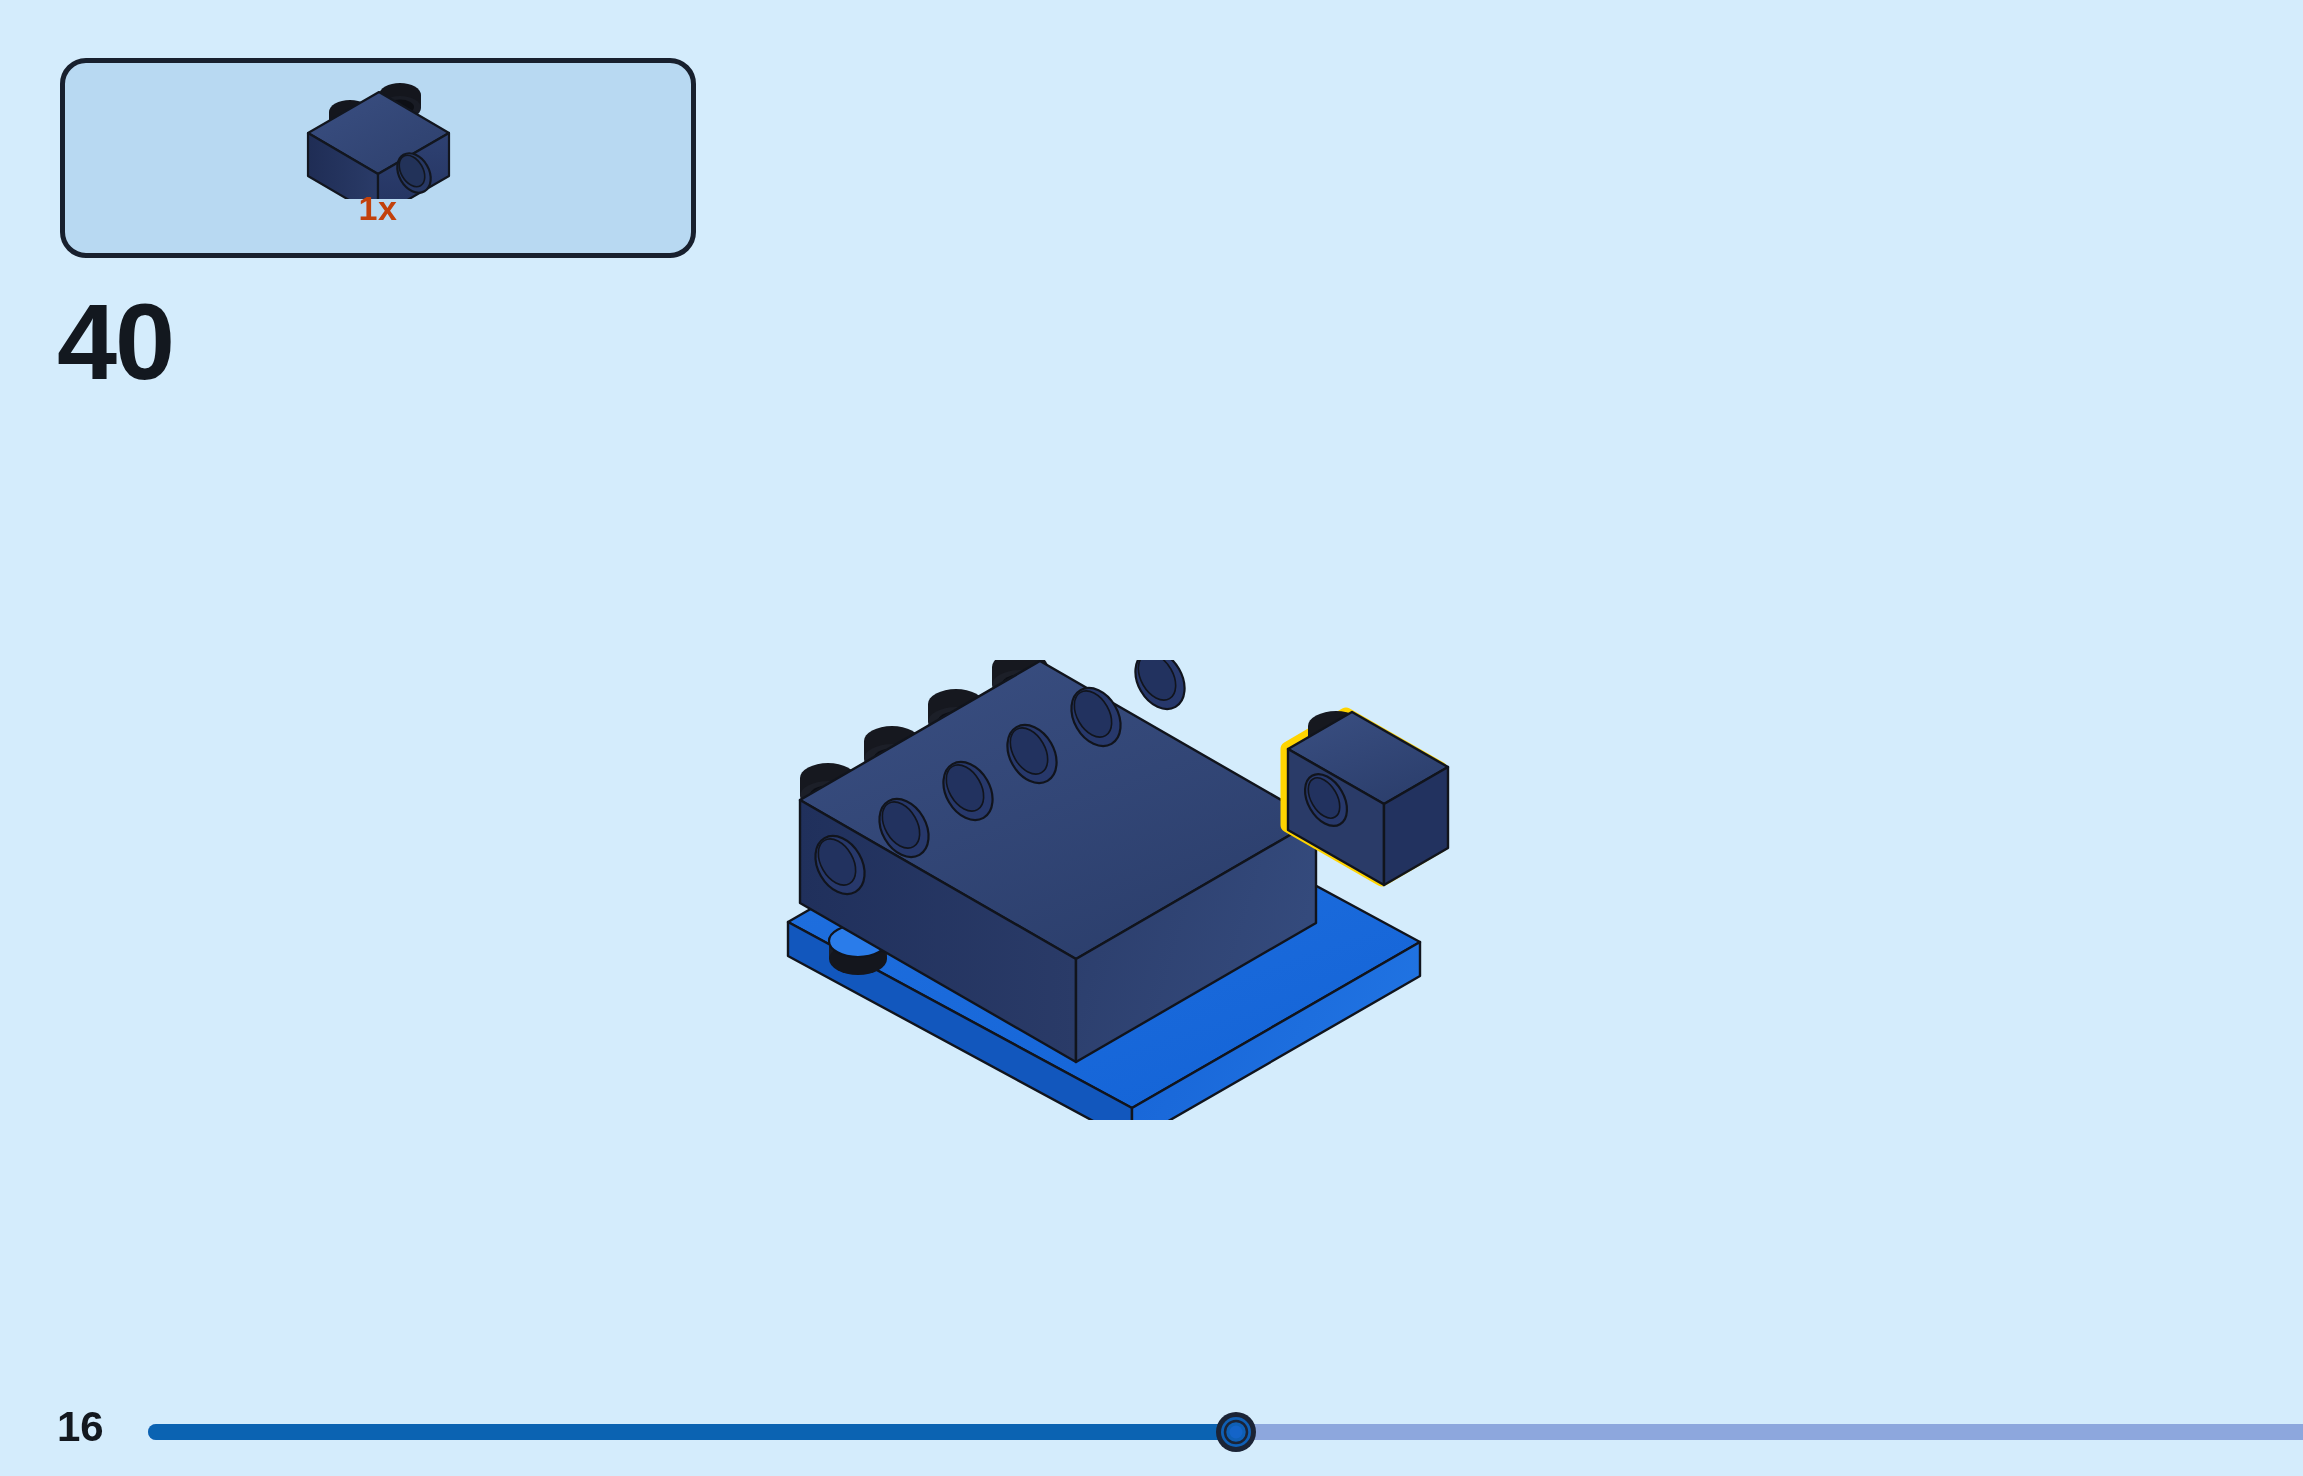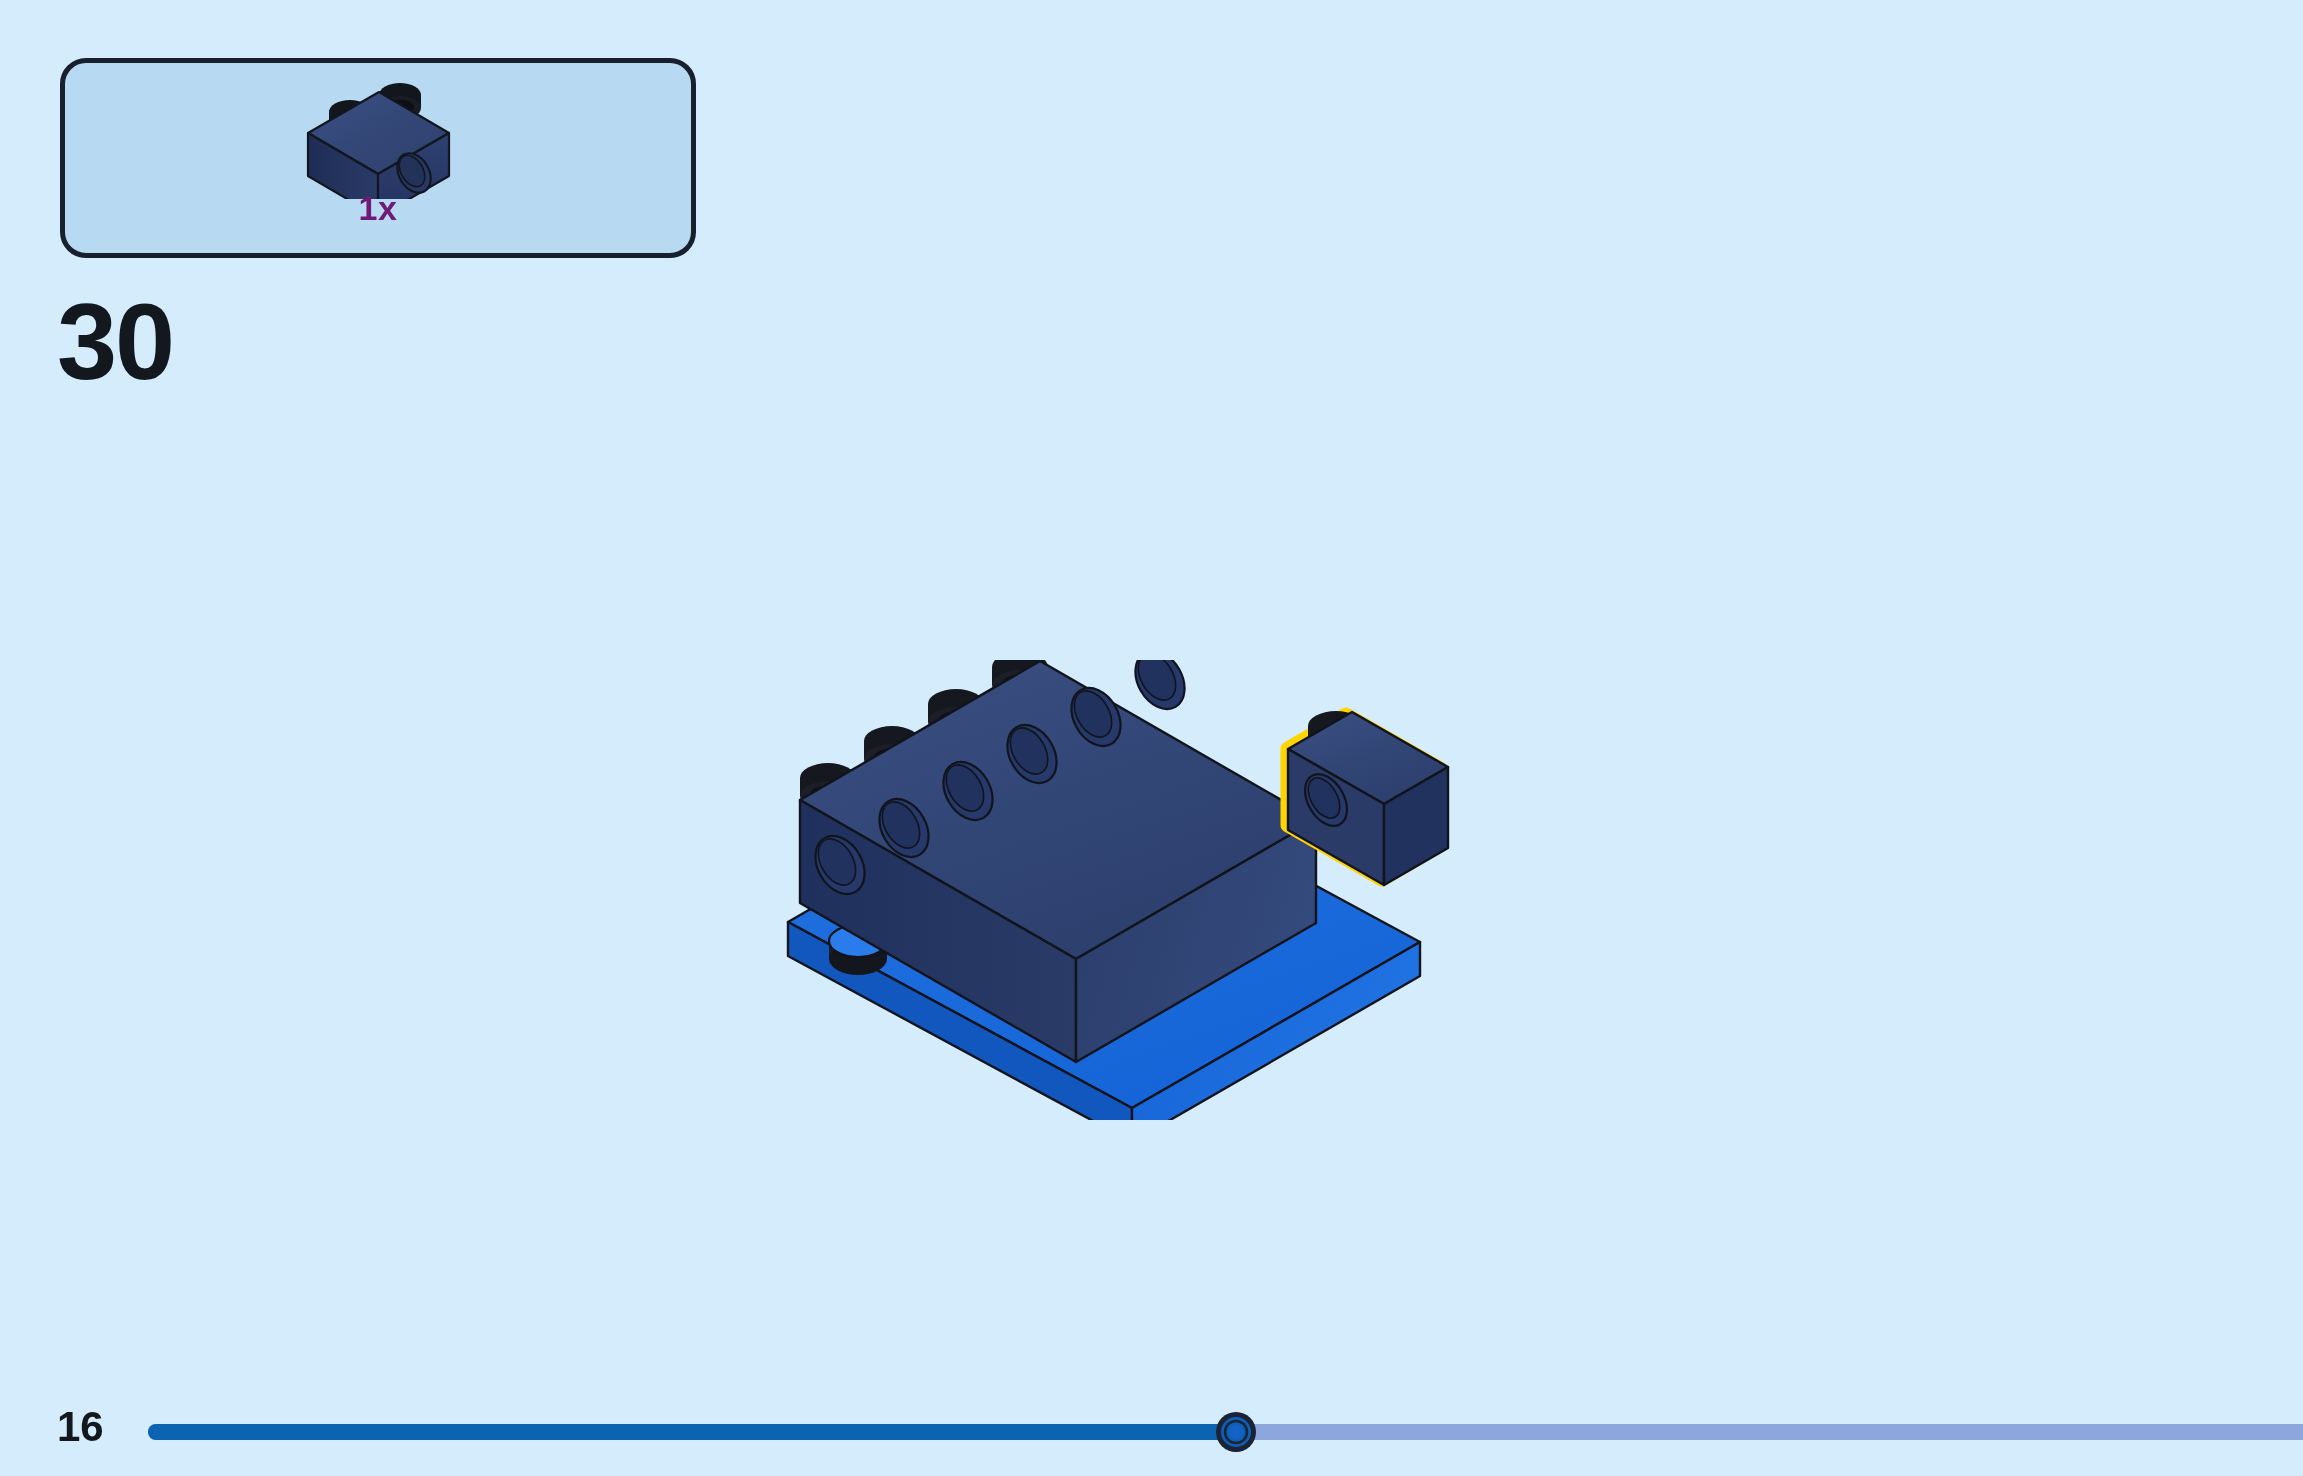--- a/index.html
+++ b/index.html
@@ -36,21 +36,21 @@
     width: 200px;
     height: 128px;
   }
   #part-count {
     position: absolute;
     left: 50%;
     top: 126px;
     transform: translateX(-50%);
     font-size: 34px;
     font-weight: 700;
-    color: #701a75;
+    color: #c2410c;
     letter-spacing: 0.5px;
     white-space: nowrap;
   }
 
   
   #step-number {
     position: absolute;
     left: 57px;
     top: 288px;
     font-size: 108px;
@@ -153,21 +153,21 @@
 
     <g>
       <ellipse cx="136" cy="102" rx="15" ry="21" fill="#273865" stroke="#12161f" stroke-width="2.2" transform="rotate(-30 136 102)"></ellipse>
       <ellipse cx="134" cy="100" rx="11" ry="17" fill="#223259" stroke="#12161f" stroke-width="1.6" transform="rotate(-30 134 100)"></ellipse>
     </g>
   </svg>
 
   <div id="part-count">1x</div>
 </div>
 
-<div id="step-number">30</div>
+<div id="step-number">40</div>
 
 <svg id="assembly-illustration" viewBox="0 0 700 460" xmlns="http://www.w3.org/2000/svg">
   <defs>
     <linearGradient id="navyTop" x1="0" y1="0" x2="0.6" y2="1">
       <stop offset="0%" stop-color="#3a4f82"></stop>
       <stop offset="100%" stop-color="#2c3f6d"></stop>
     </linearGradient>
     <linearGradient id="navyFront" x1="0" y1="0" x2="1" y2="0.3">
       <stop offset="0%" stop-color="#2b3d6b"></stop>
       <stop offset="100%" stop-color="#344a7c"></stop>

